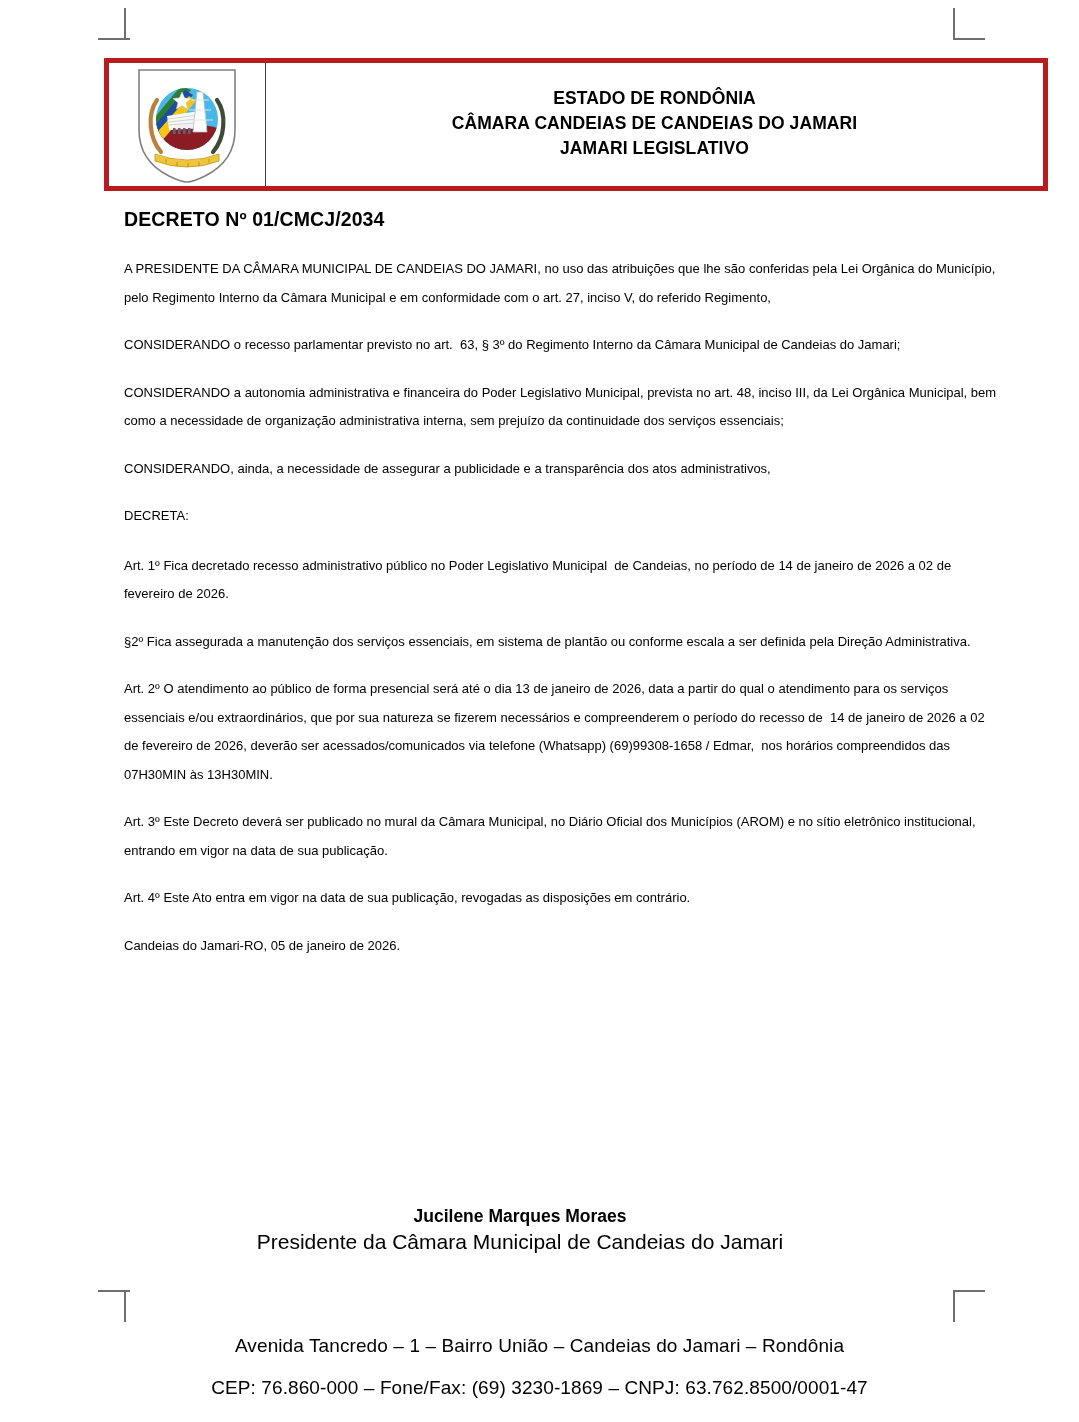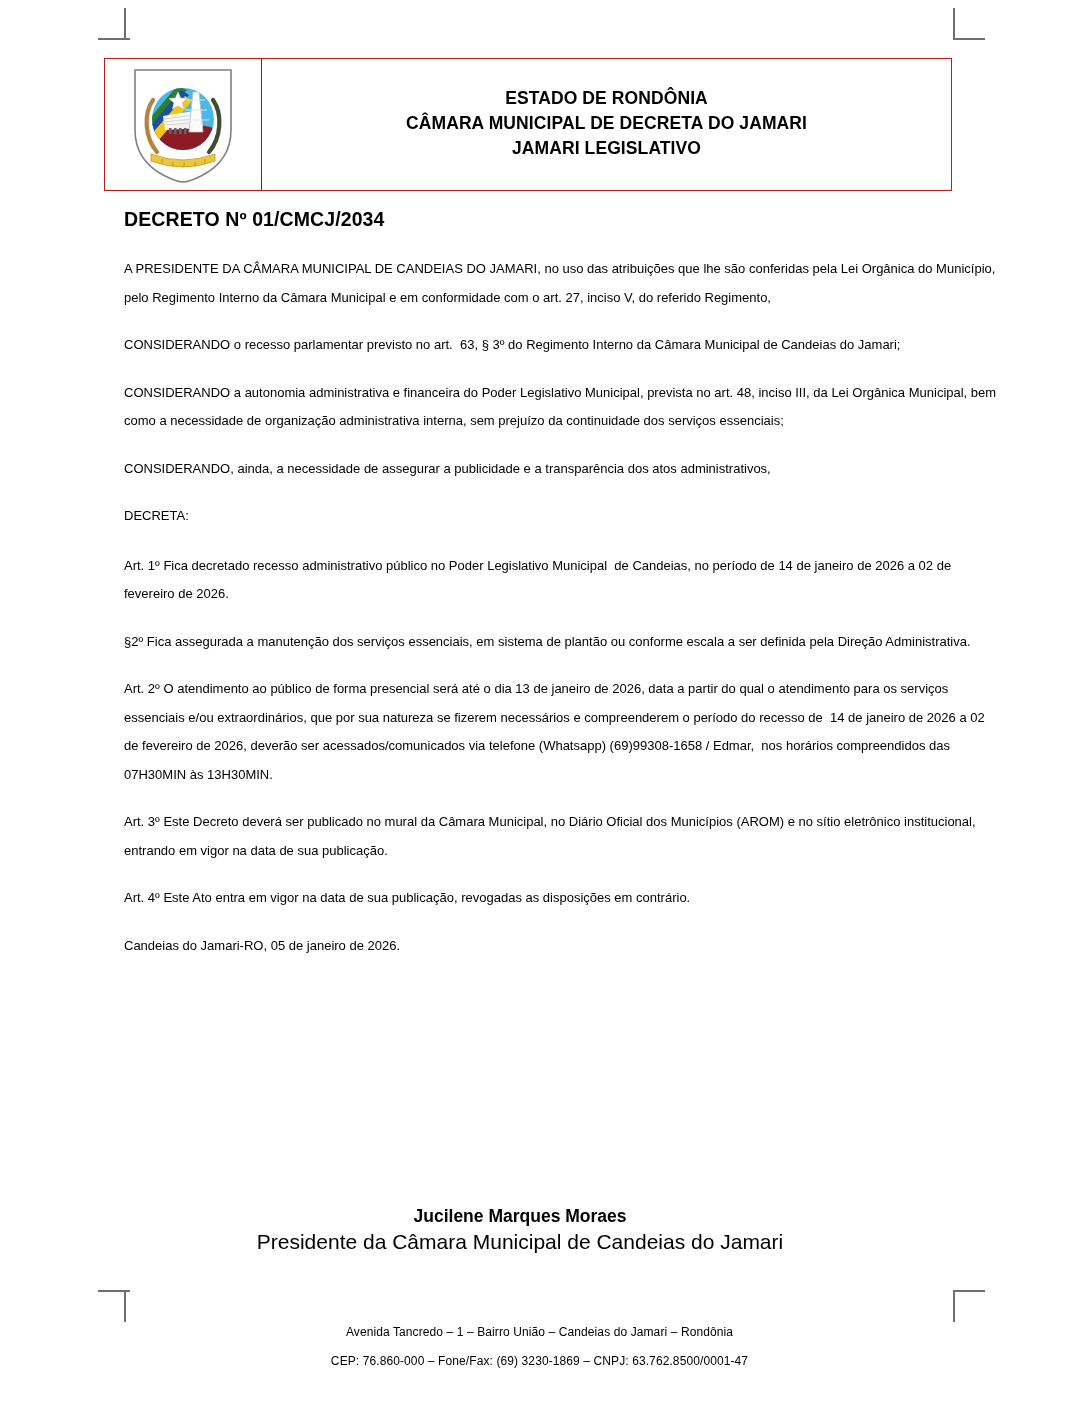--- a/index.html
+++ b/index.html
@@ -59,23 +59,23 @@
     top: 0;
     width: 1079px;
     height: 1422px;
   }
 
   
   .header-table {
     position: absolute;
     left: 104px;
     top: 58px;
-    width: 848px;
+    width: 944px;
     height: 133px;
-    border: 1px solid #b91c1c;
+    border: 5px solid #b91c1c;
     box-sizing: border-box;
     display: flex;
     background: #fff;
   }
   .header-emblem-cell {
     width: 157px;
     border-right: 1px solid #3a3a3a;
     box-sizing: border-box;
     display: flex;
     align-items: center;
@@ -156,23 +156,24 @@
 
   
   .footer {
     position: absolute;
     left: 0;
     top: 1318px;
     width: 1079px;
     text-align: center;
   }
   .footer-line {
-    font-size: 12px;
+    font-size: 19px;
     line-height: 29px;
     letter-spacing: 0.1px;
+    margin-top: 13px;
   }
 </style>
 </head>
 <body>
 
 <div class="page">
 
   <div class="crop-mark crop-tl"></div>
   <div class="crop-mark crop-tr"></div>
   <div class="crop-mark crop-bl"></div>
@@ -227,21 +228,21 @@
           <line x1="33" y1="93" x2="33" y2="97"></line>
           <line x1="44" y1="96" x2="44" y2="100"></line>
           <line x1="55" y1="97" x2="55" y2="101"></line>
           <line x1="66" y1="96" x2="66" y2="100"></line>
           <line x1="76" y1="93" x2="76" y2="97"></line>
         </g>
       </svg>
     </div>
     <div class="header-title-cell">
       <div class="header-line">ESTADO DE RONDÔNIA</div>
-      <div class="header-line">CÂMARA MUNICIPAL DE DECRETA DO JAMARI</div>
+      <div class="header-line">CÂMARA CANDEIAS DE CANDEIAS DO JAMARI</div>
       <div class="header-line">JAMARI LEGISLATIVO</div>
     </div>
   </div>
 
   <div class="doc-title">DECRETO Nº 01/CMCJ/2034</div>
 
   <div class="body-block">
     <p class="para">A PRESIDENTE DA CÂMARA MUNICIPAL DE CANDEIAS DO JAMARI, no uso das atribuições que lhe são conferidas pela Lei Orgânica do Município, pelo Regimento Interno da Câmara Municipal e em conformidade com o art. 27, inciso V, do referido Regimento,</p>
     <p class="para">CONSIDERANDO o recesso parlamentar previsto no art.  63, § 3º do Regimento Interno da Câmara Municipal de Candeias do Jamari;</p>
     <p class="para">CONSIDERANDO a autonomia administrativa e financeira do Poder Legislativo Municipal, prevista no art. 48, inciso III, da Lei Orgânica Municipal, bem como a necessidade de organização administrativa interna, sem prejuízo da continuidade dos serviços essenciais;</p>

